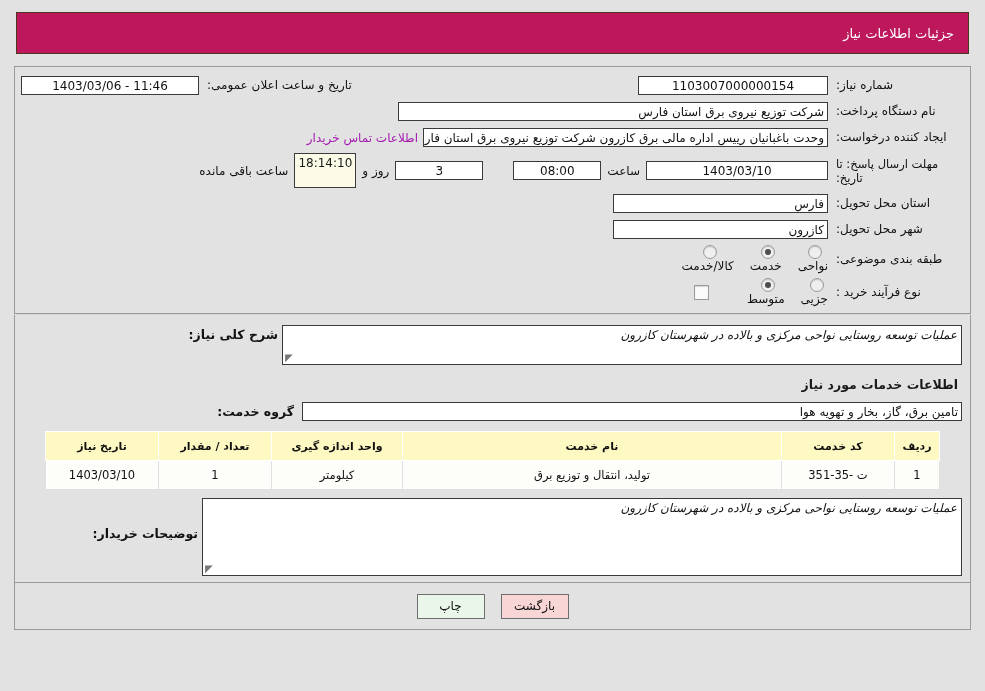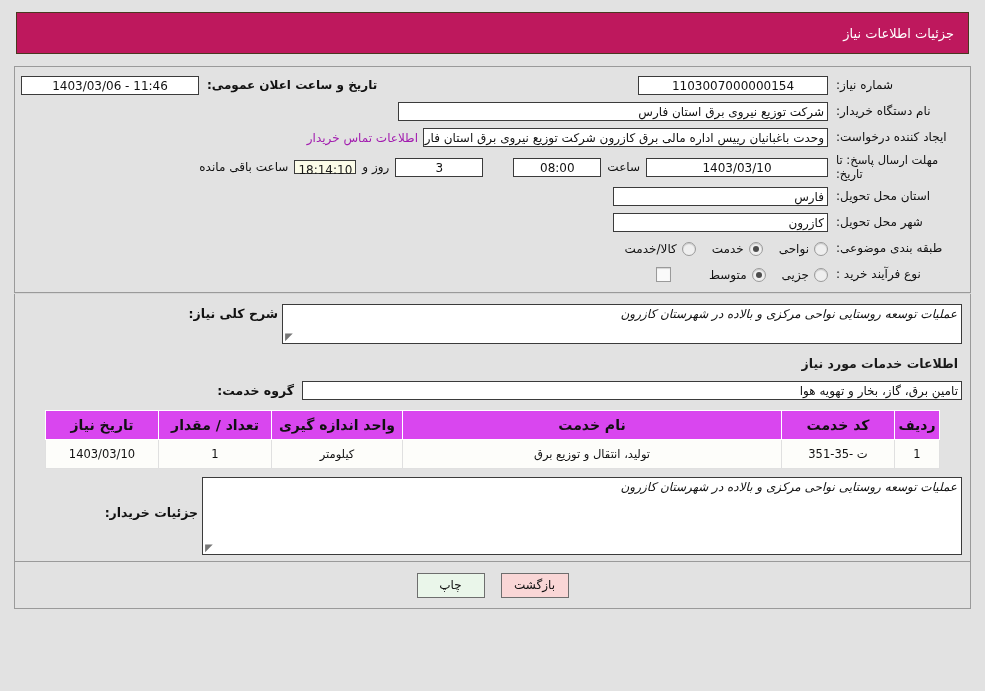--- a/index.html
+++ b/index.html
@@ -146,21 +146,21 @@
 
   .mini-lbl {
     font-size: 12px;
     padding: 0 6px;
     white-space: nowrap;
     color: #111;
   }
   .countdown {
     background: #fbfbe8;
     border: 1px solid #3b3b3b;
-    height: 14px;
+    height: 35px;
     line-height: 19px;
     width: 62px;
     text-align: center;
     font-size: 12px;
     direction: ltr;
     box-sizing: border-box;
   }
   .link {
     color: #a21caf;
     font-size: 12px;
@@ -171,20 +171,21 @@
   }
 
   
   .radio-group { display: flex; align-items: center; }
   .radio-item {
     display: flex;
     align-items: center;
     margin-left: 16px;
     white-space: nowrap;
     cursor: pointer;
+    flex-direction: column;
   }
   .radio {
     width: 12px; height: 12px;
     border-radius: 50%;
     border: 1px solid #9a9a9a;
     background: #efefef;
     box-shadow: inset 0 1px 1px rgba(0,0,0,0.18);
     display: inline-block;
     position: relative;
     margin-left: 5px;
@@ -271,24 +272,24 @@
   
   table.items {
     width: 895px;
     margin: 0 auto 8px auto;
     border-collapse: collapse;
     font-size: 12px;
     background: #fff;
     border: 1px solid #b3b3b3;
   }
   table.items th {
-    background: #d946ef;
+    background: #fef9c3;
     border: 1px solid #ffffff;
     font-weight: bold;
-    font-size: 14px;
+    font-size: 11px;
     height: 26px;
     color: #111;
     text-align: center;
   }
   table.items td {
     background: #fdfdfa;
     border: 1px solid #e0e0e0;
     height: 26px;
     text-align: center;
     color: #111;
@@ -342,26 +343,26 @@
   <div class="titlebar">
     <span class="titlebar-text">جزئیات اطلاعات نیاز</span>
   </div>
 
   <div class="panel">
 
     <div class="row">
       <span class="lbl">شماره نیاز:</span>
       <span class="fld w-reqno num">1103007000000154</span>
       <span class="mini-lbl" style="flex:1;"></span>
-      <span class="lbl" style="width:auto;flex:0 0 auto;font-weight:bold;">تاریخ و ساعت اعلان عمومی:</span>
+      <span class="lbl" style="width:auto;flex:0 0 auto;">تاریخ و ساعت اعلان عمومی:</span>
       <span class="fld w-date1 num">1403/03/06 - 11:46</span>
     </div>
 
     <div class="row">
-      <span class="lbl">نام دستگاه خریدار:</span>
+      <span class="lbl">نام دستگاه پرداخت:</span>
       <span class="fld w-long rt">شرکت توزیع نیروی برق استان فارس</span>
     </div>
 
     <div class="row">
       <span class="lbl">ایجاد کننده درخواست:</span>
       <span class="fld w-long2 rt">وحدت باغبانیان رییس اداره مالی برق کازرون شرکت توزیع نیروی برق استان فارس</span>
       <a class="link" href="#">اطلاعات تماس خریدار</a>
     </div>
 
     <div class="row">
@@ -465,21 +466,21 @@
           <td class="ltr">1403/03/10</td>
         </tr>
       </tbody>
     </table>
 
     <div class="cm-row">
       <div class="ta ta-comment">
         <span>عملیات توسعه روستایی نواحی مرکزی و بالاده در شهرستان کازرون</span>
         <span class="grip">◥</span>
       </div>
-      <span class="b-label">جزئیات خریدار:</span>
+      <span class="b-label">توضیحات خریدار:</span>
     </div>
 
   </div>
 
   <div class="footer">
     <button class="btn btn-back">بازگشت</button>
     <button class="btn btn-print">چاپ</button>
   </div>
 
 </div>

